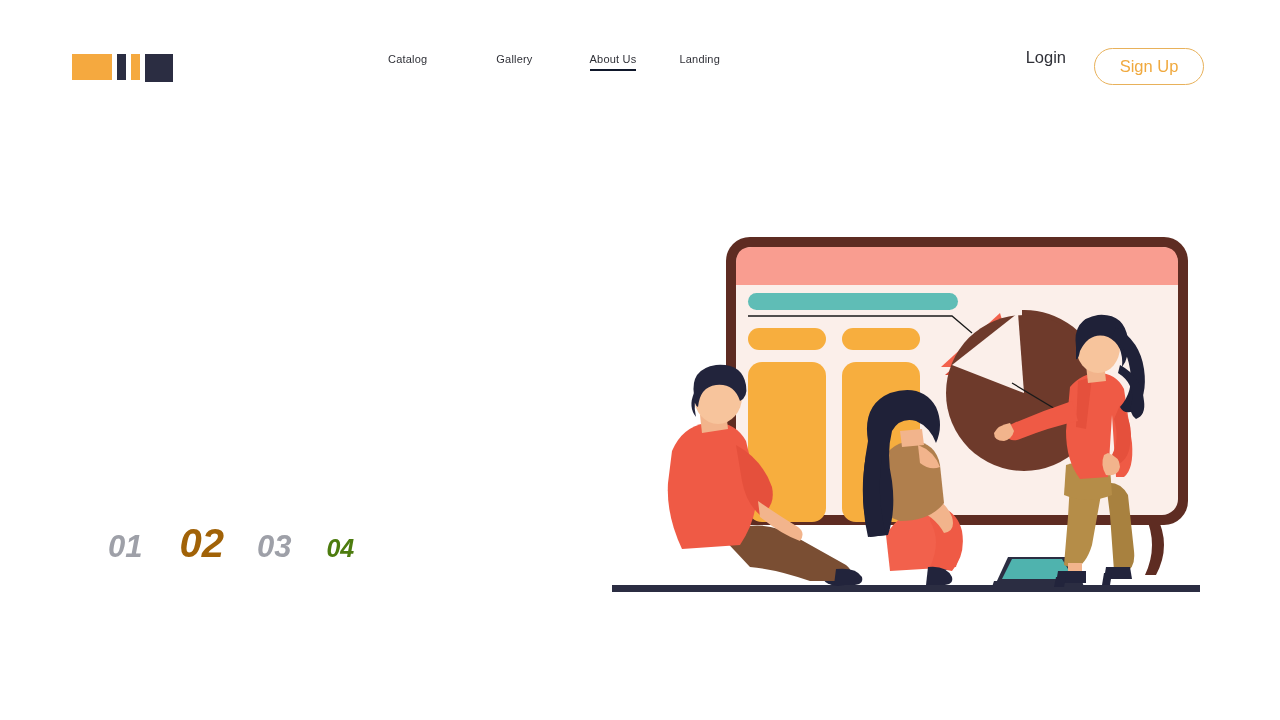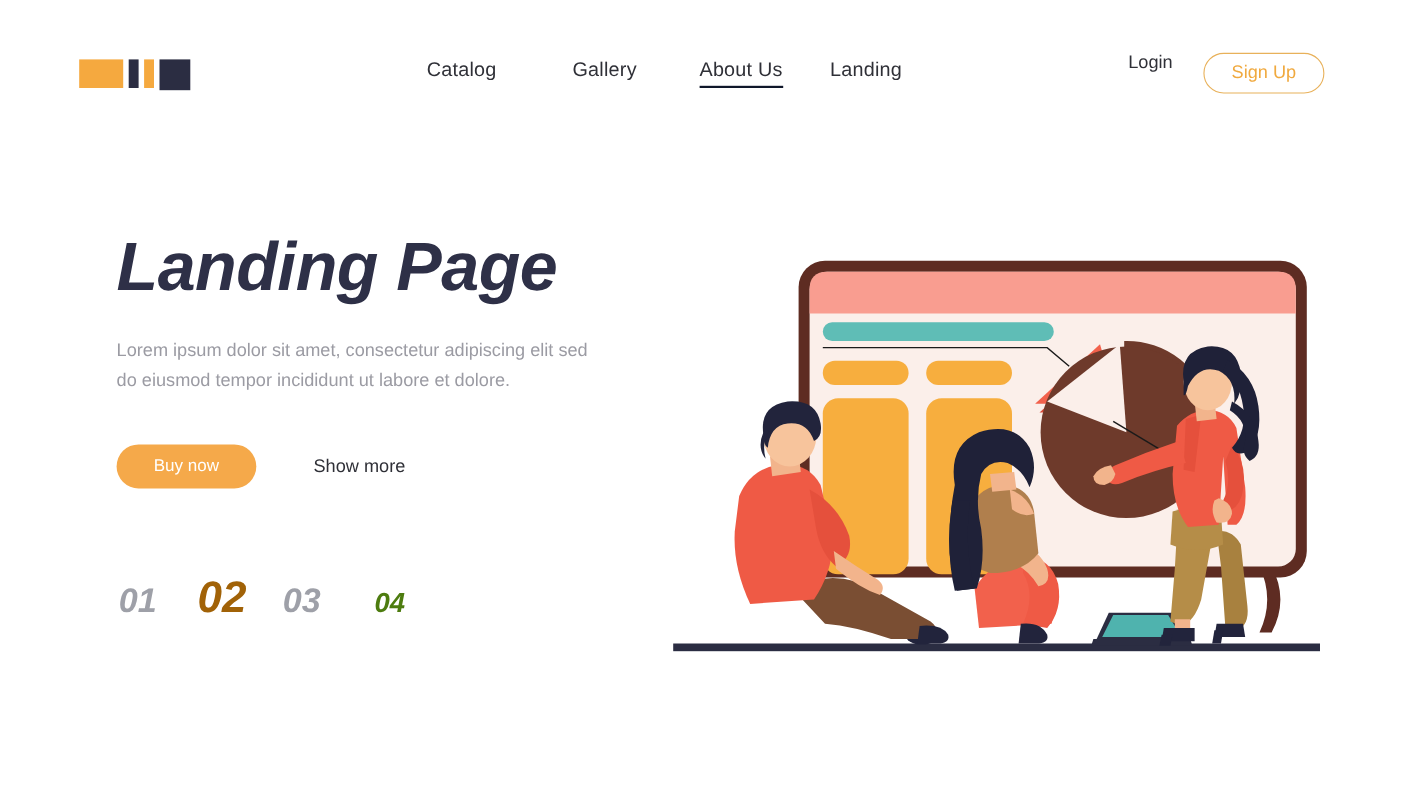--- a/index.html
+++ b/index.html
@@ -46,21 +46,21 @@
 
   .nav {
     position: absolute;
     left: 388px;
     top: 53px;
     display: flex;
     align-items: center;
     gap: 0;
   }
   .nav-item {
-    font-size: 18px;
+    font-size: 11px;
     color: #2F3037;
     letter-spacing: 0.2px;
     padding-bottom: 4px;
     cursor: pointer;
     white-space: nowrap;
     border-bottom: 2px solid transparent;
   }
   .nav-gap1 { margin-right: 56px; }
   .nav-gap2 { margin-right: 57px; margin-left: 13px; }
   .nav-gap3 { margin-right: 43px; }
@@ -156,21 +156,21 @@
     align-items: baseline;
   }
   .slide-num {
     font-style: italic;
     font-weight: bold;
     cursor: pointer;
     line-height: 1;
   }
   .slide-01 { font-size: 31px; color: #9EA0A8; margin-right: 37px; }
   .slide-02 { font-size: 40px; color: #a16207; margin-right: 33px; }
-  .slide-03 { font-size: 31px; color: #9EA0A8; margin-right: 49px; }
+  .slide-03 { font-size: 31px; color: #9EA0A8; margin-right: 35px; }
   .slide-04 { font-size: 25px; color: #4d7c0f; }
 
   
   .illus {
     position: absolute;
     left: 600px;
     top: 215px;
     width: 620px;
     height: 400px;
   }
@@ -197,29 +197,20 @@
       <span class="nav-item">Landing</span>
     </nav>
 
     <div class="auth">
       <span class="login-link">Login</span>
       <button class="signup-btn">Sign Up</button>
     </div>
 
   </header>
 
-  <section class="hero-left">
-    <h1 class="hero-title">Landing Page</h1>
-    <p class="hero-sub">Lorem ipsum dolor sit amet, consectetur adipiscing elit sed do eiusmod tempor incididunt ut labore et dolore.</p>
-
-    <div class="cta-row">
-      <button class="buy-btn">Buy now</button>
-      <span class="show-more">Show more</span>
-    </div>
-  </section>
 
   <div class="slides">
     <span class="slide-num slide-01">01</span>
     <span class="slide-num slide-02">02</span>
     <span class="slide-num slide-03">03</span>
     <span class="slide-num slide-04">04</span>
   </div>
 
   <div class="illus">
     <svg width="620" height="400" viewBox="0 0 620 400" xmlns="http://www.w3.org/2000/svg">

